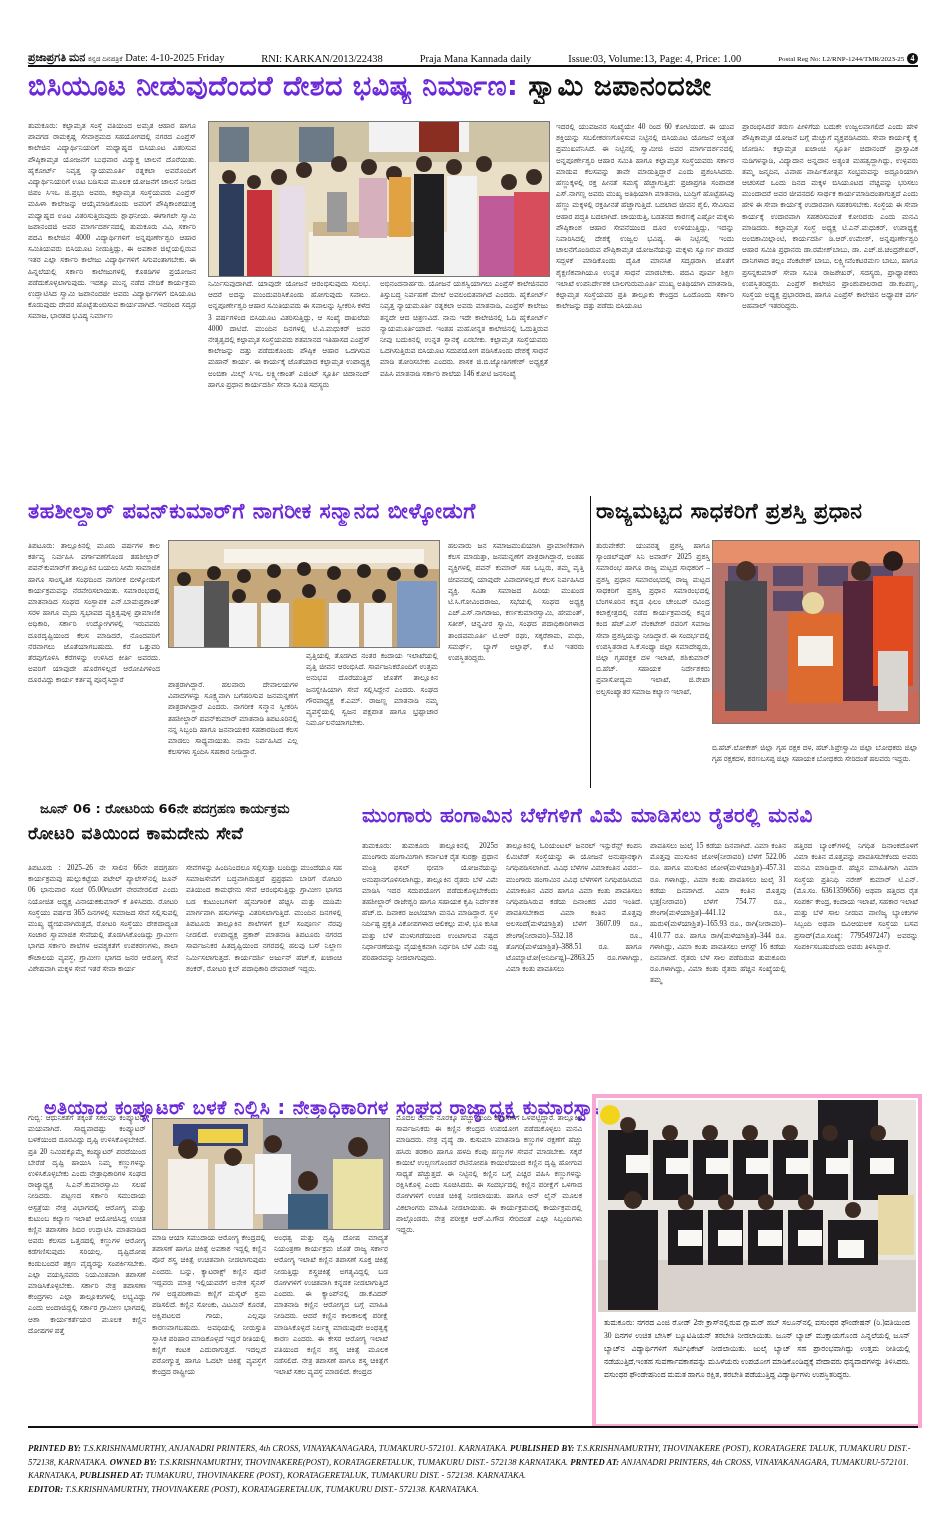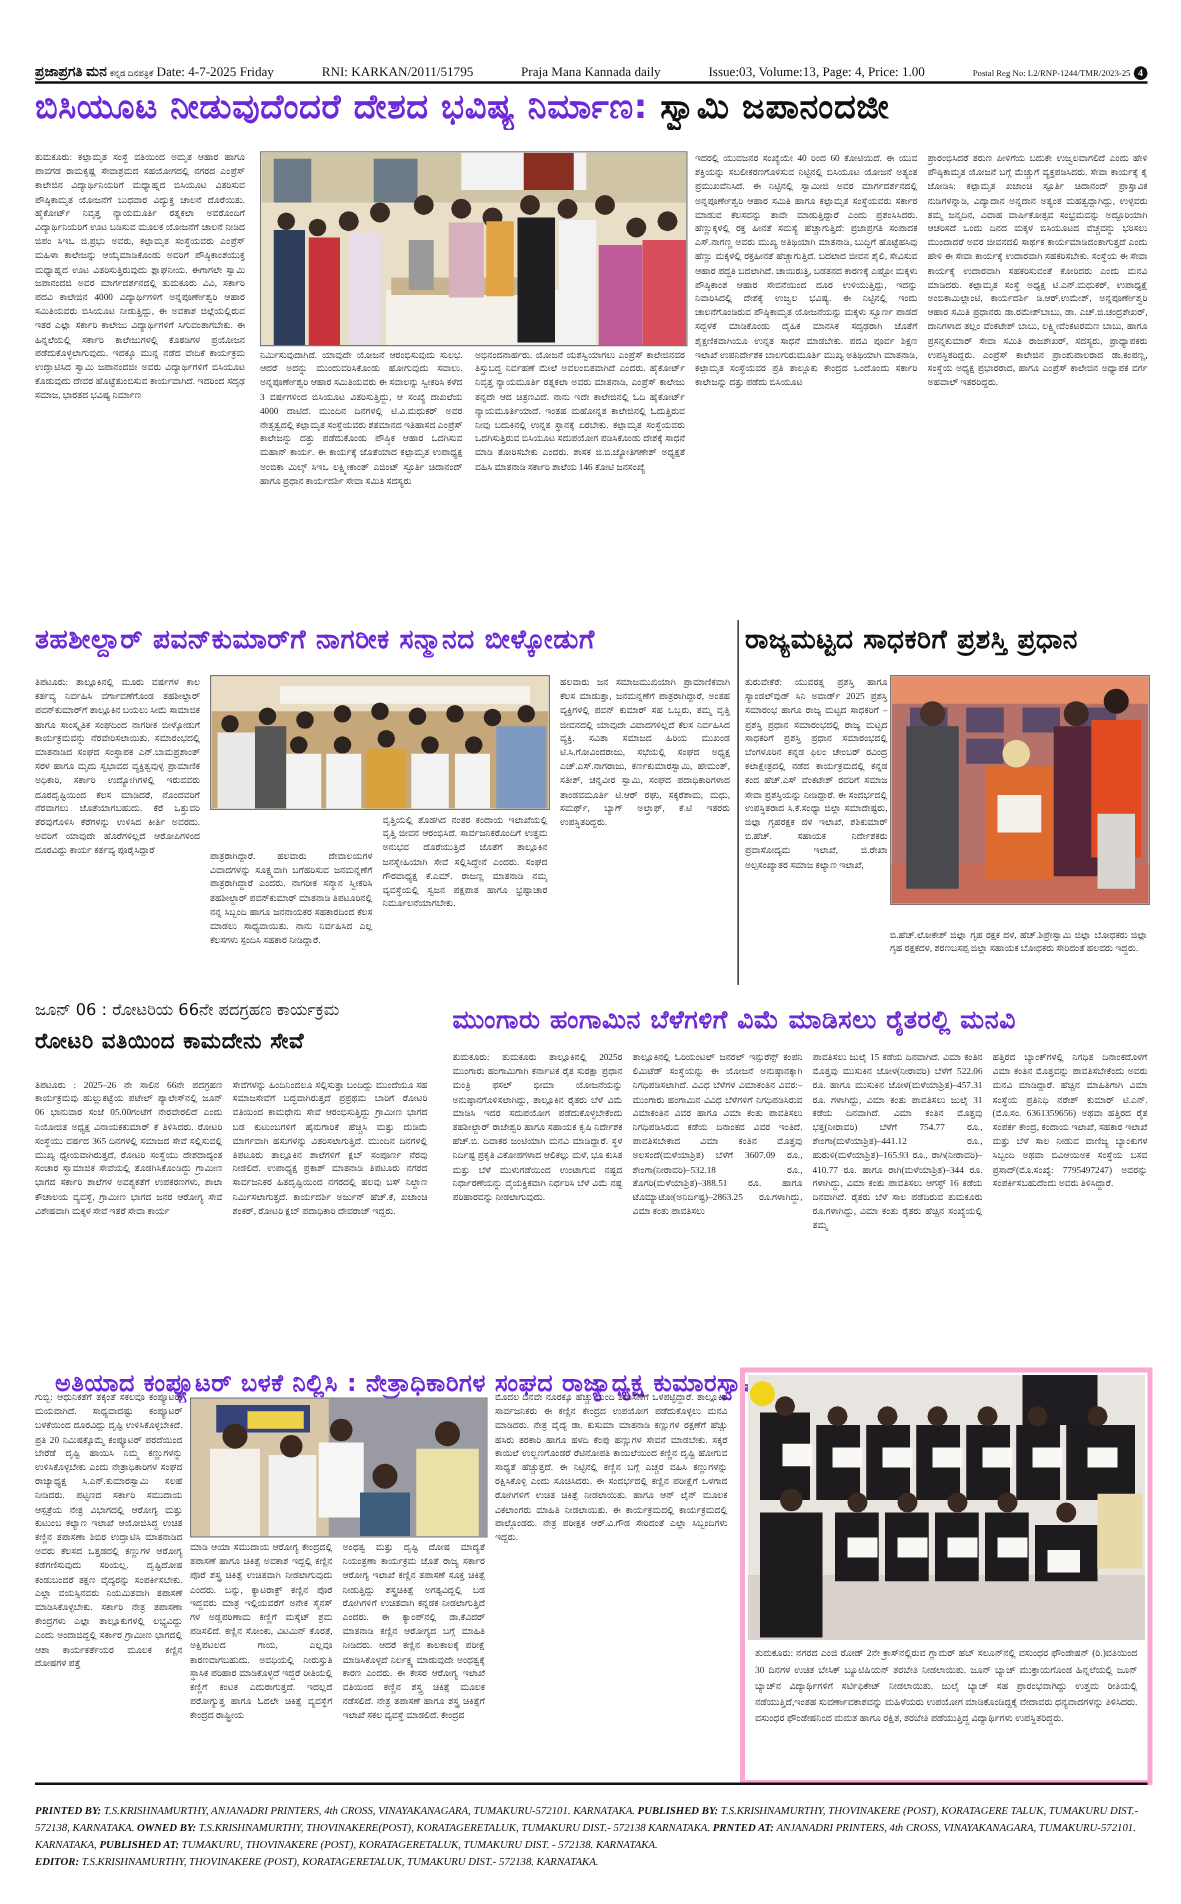--- a/index.html
+++ b/index.html
@@ -11,30 +11,30 @@
   .masthead .pg{display:inline-block;width:11px;height:11px;border-radius:50%;background:#111;color:#fff;text-align:center;font-size:8px;line-height:11px;font-weight:bold;}
   .hl{font-family:"DejaVu Sans",sans-serif;font-weight:bold;white-space:nowrap;overflow:hidden;letter-spacing:0.5px;}
   .red{color:#6d28d9;}
   .blk{color:#111;}
   .col{font-family:Liberation Serif, serif;font-size:7.4px;line-height:11.2px;text-align:justify;overflow:hidden;color:#222;}
   .photo{overflow:hidden;border:1px solid #777;}
   .box{border:4px solid #f9a8d4;}
   .rule{background:#111;}
   .footer{left:28px;top:1426px;width:890px;font-family:"Liberation Serif",serif;font-size:8.6px;line-height:13.5px;color:#111;border-top:2px solid #111;padding-top:14px;font-style:italic;}
   .footer b{font-weight:bold;}
-  .sub{font-family:"DejaVu Sans",sans-serif;font-weight:normal;white-space:nowrap;}
+  .sub{font-family:"DejaVu Sans",sans-serif;font-weight:bold;white-space:nowrap;margin-left:12px;}
 </style>
 </head>
 <body>
 
 <div class="abs masthead">
   <span><span class="brand">ಪ್ರಜಾಪ್ರಗತಿ ಮನ</span>
     <span class="small">ಕನ್ನಡ ದಿನಪತ್ರಿಕೆ</span>
-    <span>Date: 4-7-2025 Friday</span></span>
-  <span>RNI: KARKAN/2011/51795</span>
+    <span>Date: 4-10-2025 Friday</span></span>
+  <span>RNI: KARKAN/2013/22438</span>
   <span>Praja Mana Kannada daily</span>
   <span>Issue:03, Volume:13, Page: 4, Price: 1.00</span>
   <span><span class="small">Postal Reg No: L2/RNP-1244/TMR/2023-25</span>
     <span class="pg">4</span></span>
 </div>
 
 <div class="abs hl" style="left:28px;top:68px;width:890px;font-size:27px;line-height:36px;">
   <span class="red">ಬಿಸಿಯೂಟ ನೀಡುವುದೆಂದರೆ ದೇಶದ ಭವಿಷ್ಯ ನಿರ್ಮಾಣ:</span>
   <span class="blk">ಸ್ವಾಮಿ ಜಪಾನಂದಜೀ</span>
 </div>

